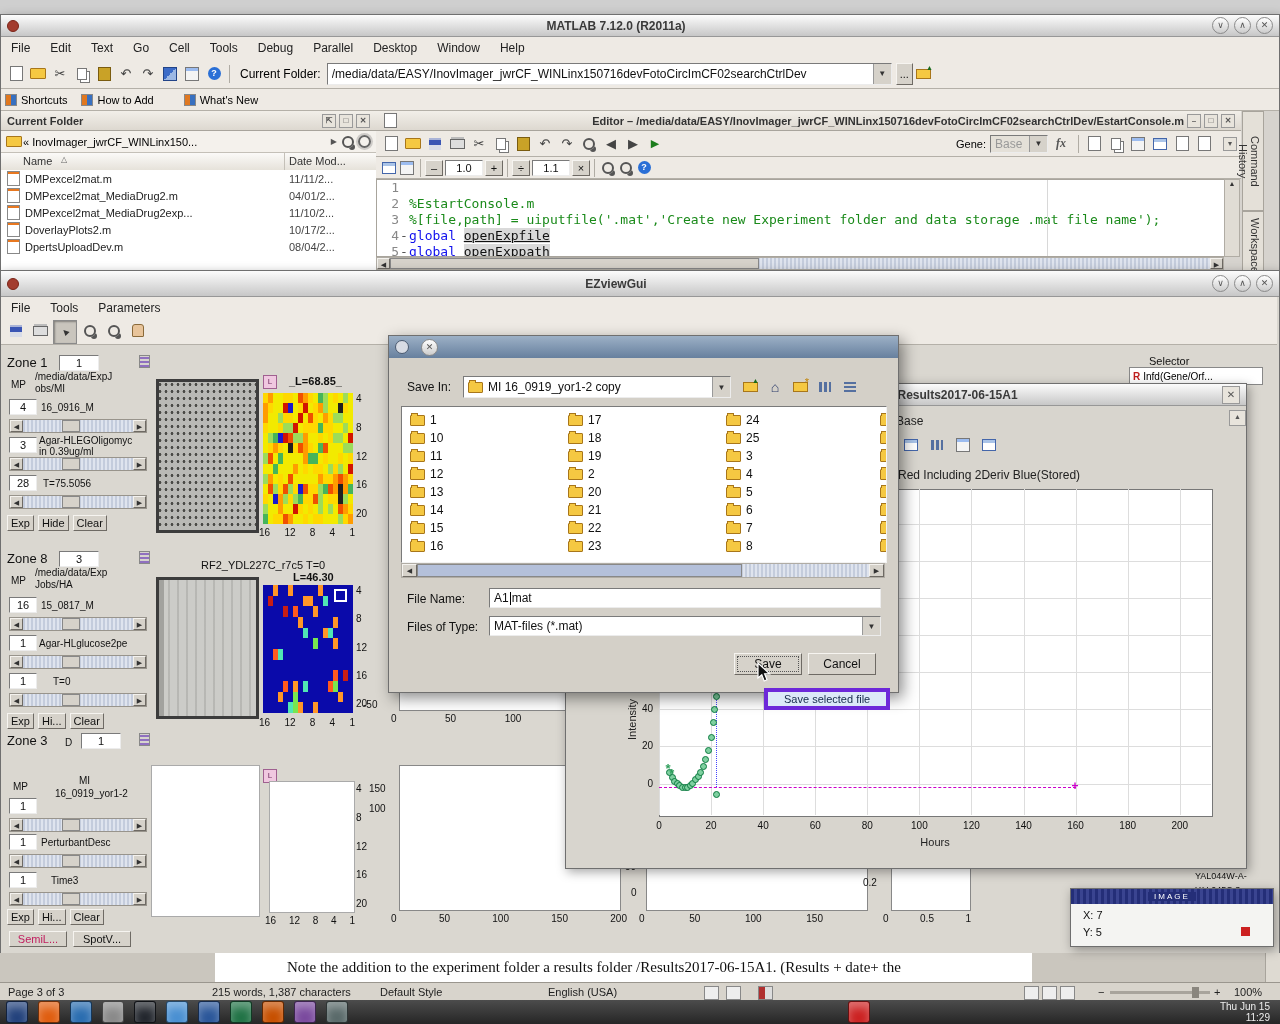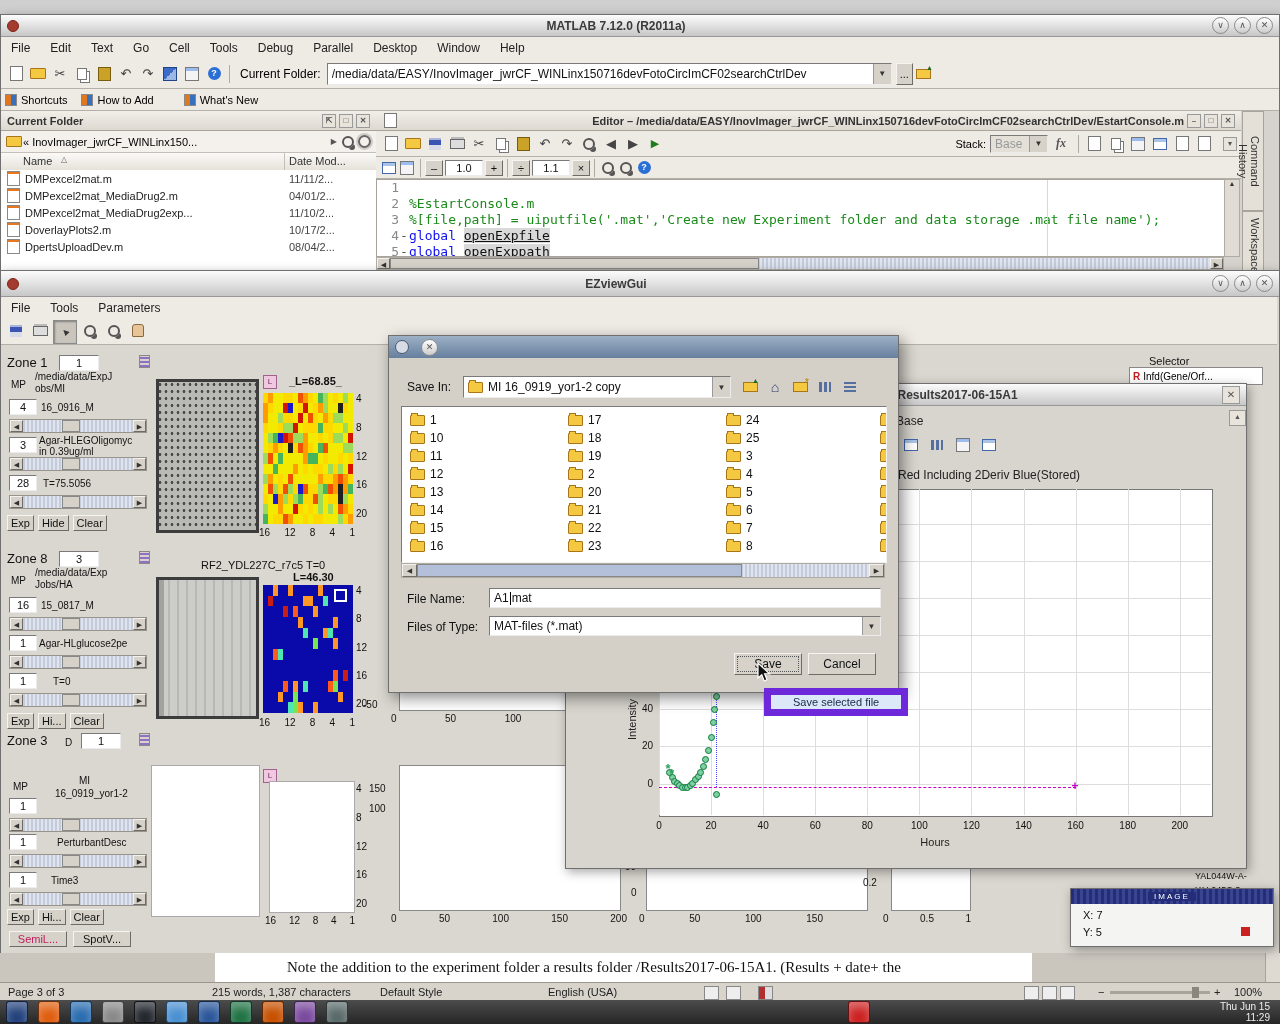--- a/index.html
+++ b/index.html
@@ -219,21 +219,21 @@
           <span class="tbi k-copy"></span>
           <span class="tbi k-paste"></span>
           <span class="tbi">↶</span>
           <span class="tbi">↷</span>
           <span class="tbi k-zoom"></span>
           <span class="tbi">◀</span>
           <span class="tbi">▶</span>
           <span class="tbi k-run"></span>
         </span>
     <span style="flex:1;"></span>
-    <span style="font-size:11px;margin-right:4px;">Stack:</span>
+    <span style="font-size:11px;margin-right:4px;">Gene:</span>
     <span class="combo" style="position:relative;width:58px;height:18px;background:#e4e0d8;">
       <span class="cb-text" style="color:#999;">Base</span>
       <span class="cb-btn">▼</span>
     </span>
     <span style="font:italic bold 12px 'Liberation Serif',serif;color:#555;margin:0 8px;">fx</span>
     <span class="sep"></span>
     <span id="ed-tb-icons-right" style="display:inline-flex;">
           <span class="tbi k-doc"></span>
           <span class="tbi k-copy"></span>
           <span class="tbi k-guide"></span>
@@ -403,21 +403,21 @@
     <span class="small" style="left:48px;top:57px;">16_0919_yor1-2</span>
     <span class="field" style="left:2px;top:67px;width:28px;height:16px;">1</span>
     <div class="slider" style="left:2px;top:87px;width:138px;">
       <span class="sl-btn">◀</span>
           <span class="sl-track">
             <span class="sl-thumb"></span>
           </span>
           <span class="sl-btn">▶</span>
     </div>
     <span class="field" style="left:2px;top:103px;width:28px;height:16px;">1</span>
-    <span class="small" style="left:34px;top:106px;margin-left:16px;">PerturbantDesc</span>
+    <span class="small" style="left:34px;top:106px;">PerturbantDesc</span>
     <div class="slider" style="left:2px;top:123px;width:138px;">
       <span class="sl-btn">◀</span>
           <span class="sl-track">
             <span class="sl-thumb"></span>
           </span>
           <span class="sl-btn">▶</span>
     </div>
     <span class="field" style="left:2px;top:141px;width:28px;height:16px;">1</span>
     <span class="small" style="left:44px;top:144px;text-align:center;">Time3</span>
     <div class="slider" style="left:2px;top:161px;width:138px;">
@@ -1315,18 +1315,18 @@
   </div>
   <span style="position:absolute;left:18px;top:284px;font-size:12px;color:#111;">Files of Type:</span>
   <span class="combo" style="left:100px;top:280px;width:392px;height:20px;">
     <span class="cb-text">MAT-files (*.mat)</span>
     <span class="cb-btn">▼</span>
   </span>
   <button class="rbtn" style="position:absolute;left:345px;top:317px;width:68px;height:22px;font-size:12px;outline:1px dotted #555;outline-offset:-4px;">Save</button>
   <button class="rbtn" style="position:absolute;left:419px;top:317px;width:68px;height:22px;font-size:12px;">Cancel</button>
 </div>
 
-<div style="position:absolute;left:764px;top:688px;z-index:20;background:#dce8f8;border:7px solid #6d28d9;font-size:11px;color:#14284a;padding:1px 22px;white-space:nowrap;">Save selected file</div>
+<div style="position:absolute;left:764px;top:688px;z-index:20;background:#dce8f8;border:4px solid #6d28d9;font-size:11px;color:#14284a;padding:1px 16px;white-space:nowrap;">Save selected file</div>
 <svg width="14" height="21" viewBox="0 0 14 21" style="position:absolute;left:757px;top:662px;z-index:30;">
   <path d="M1 1 L1 16 L4.8 12.8 L7.2 19 L10 17.8 L7.6 11.8 L12.5 11.8 Z" fill="#111" stroke="#fff" stroke-width="1.2"></path>
 </svg>
 
 </div>
 
 </body></html>

